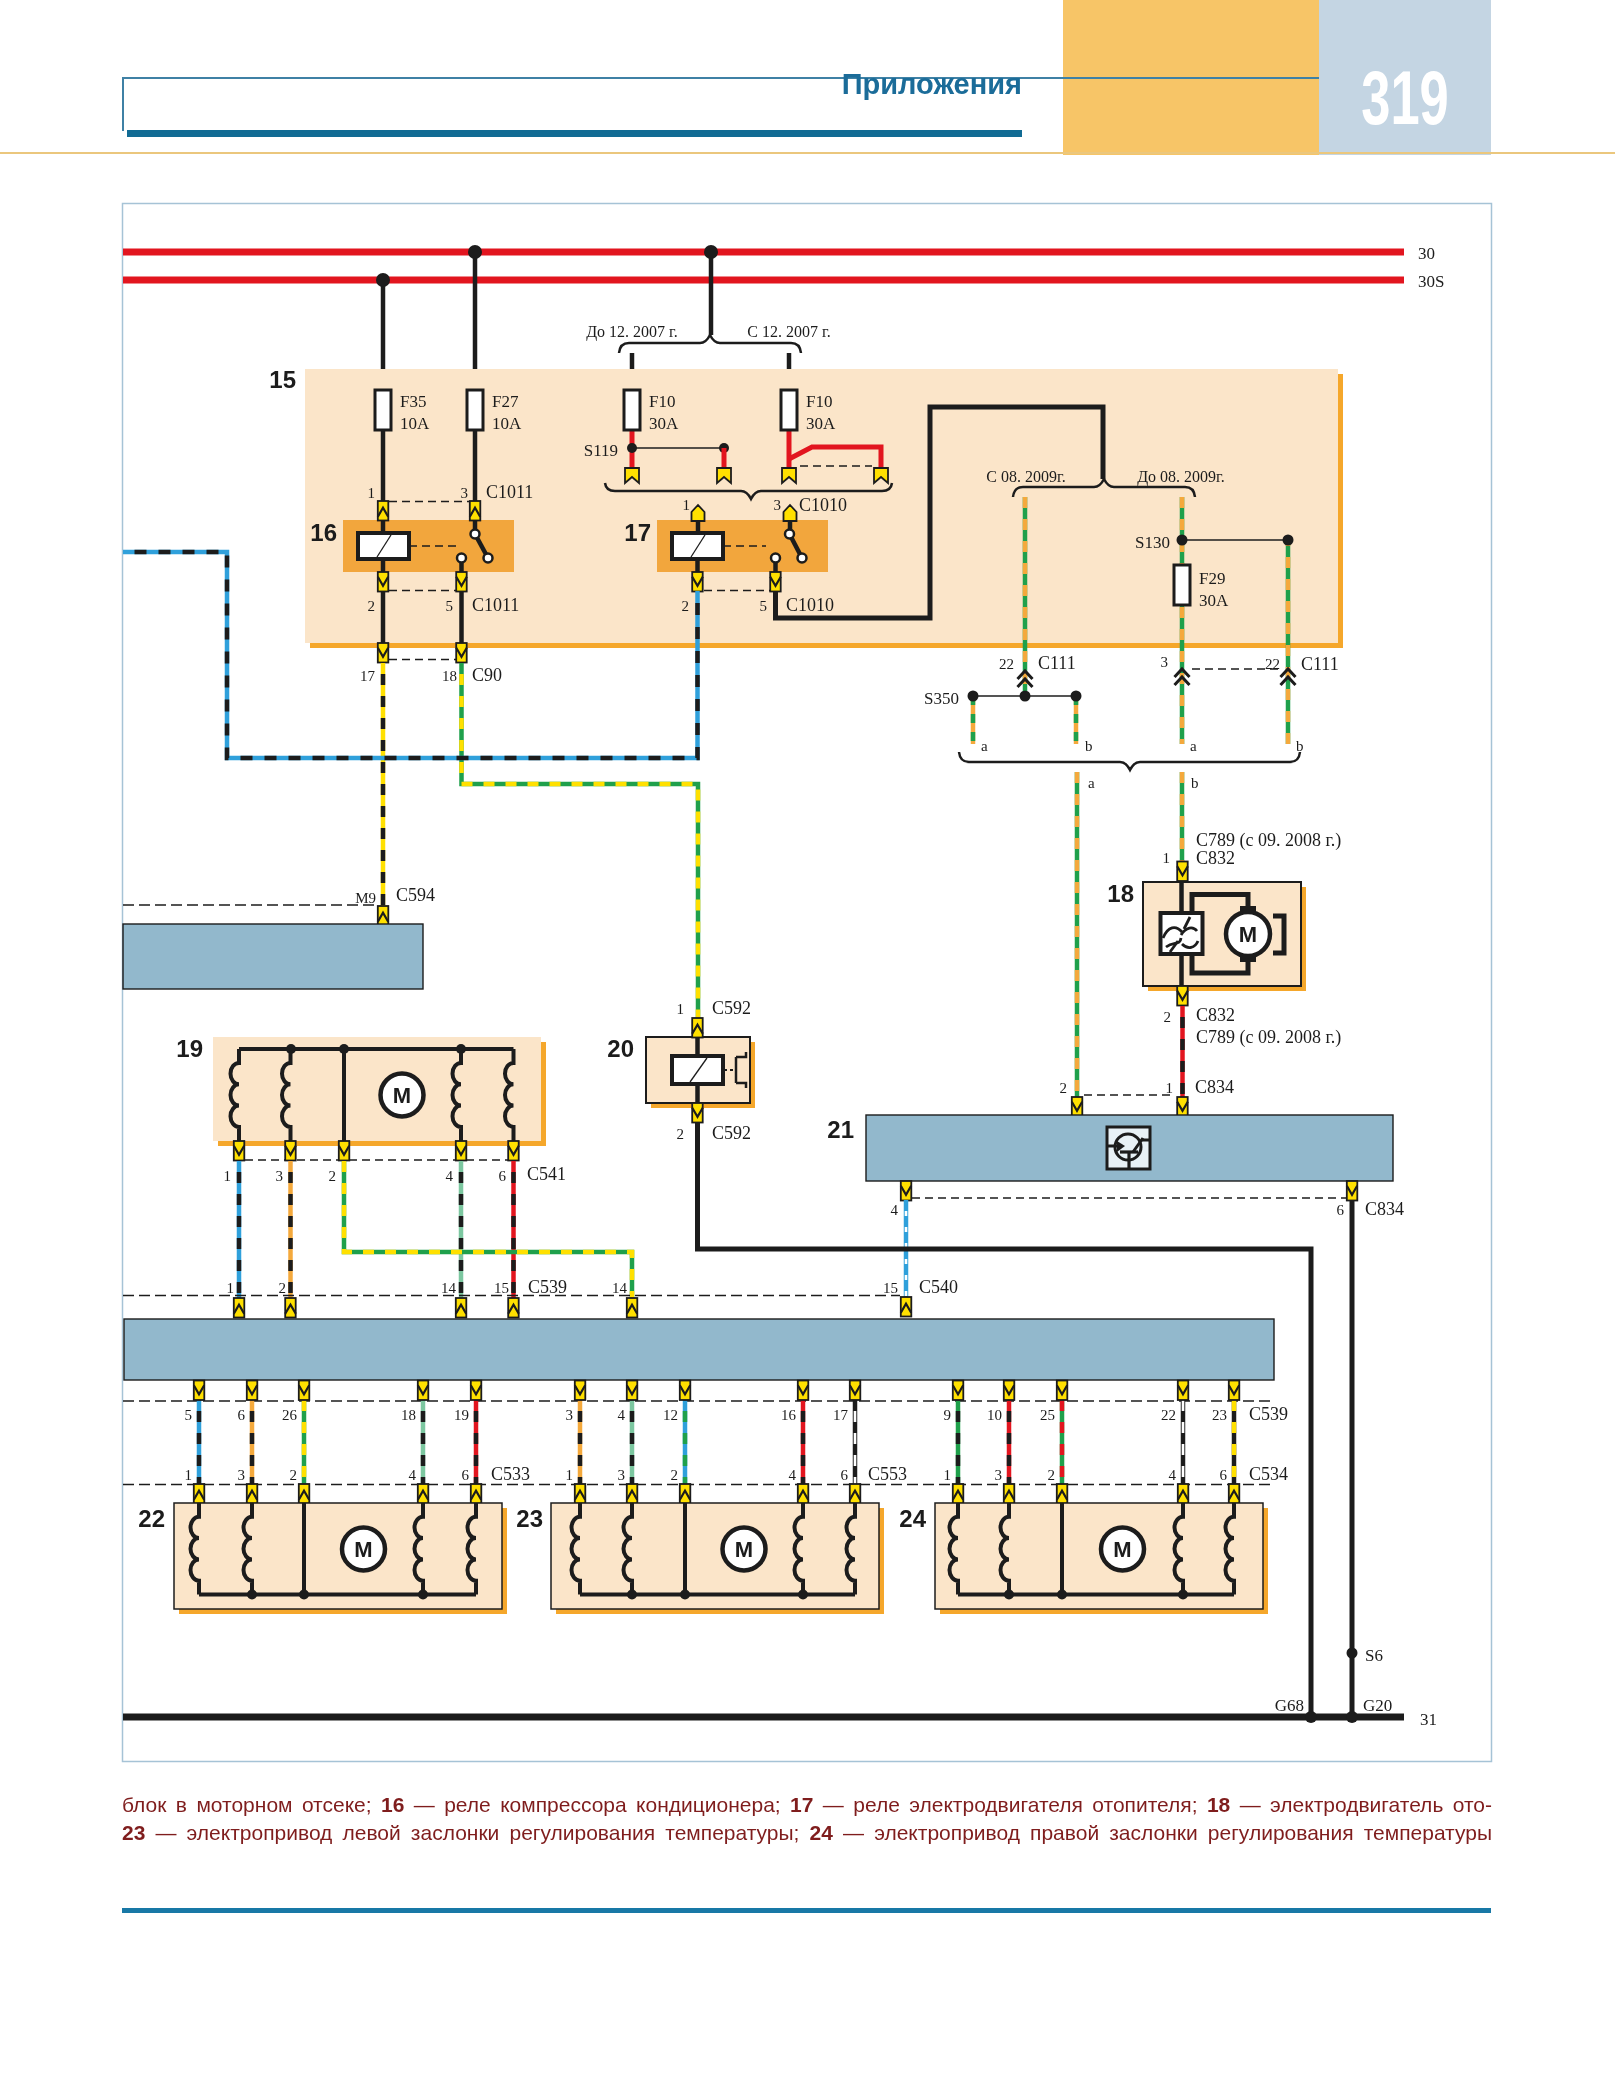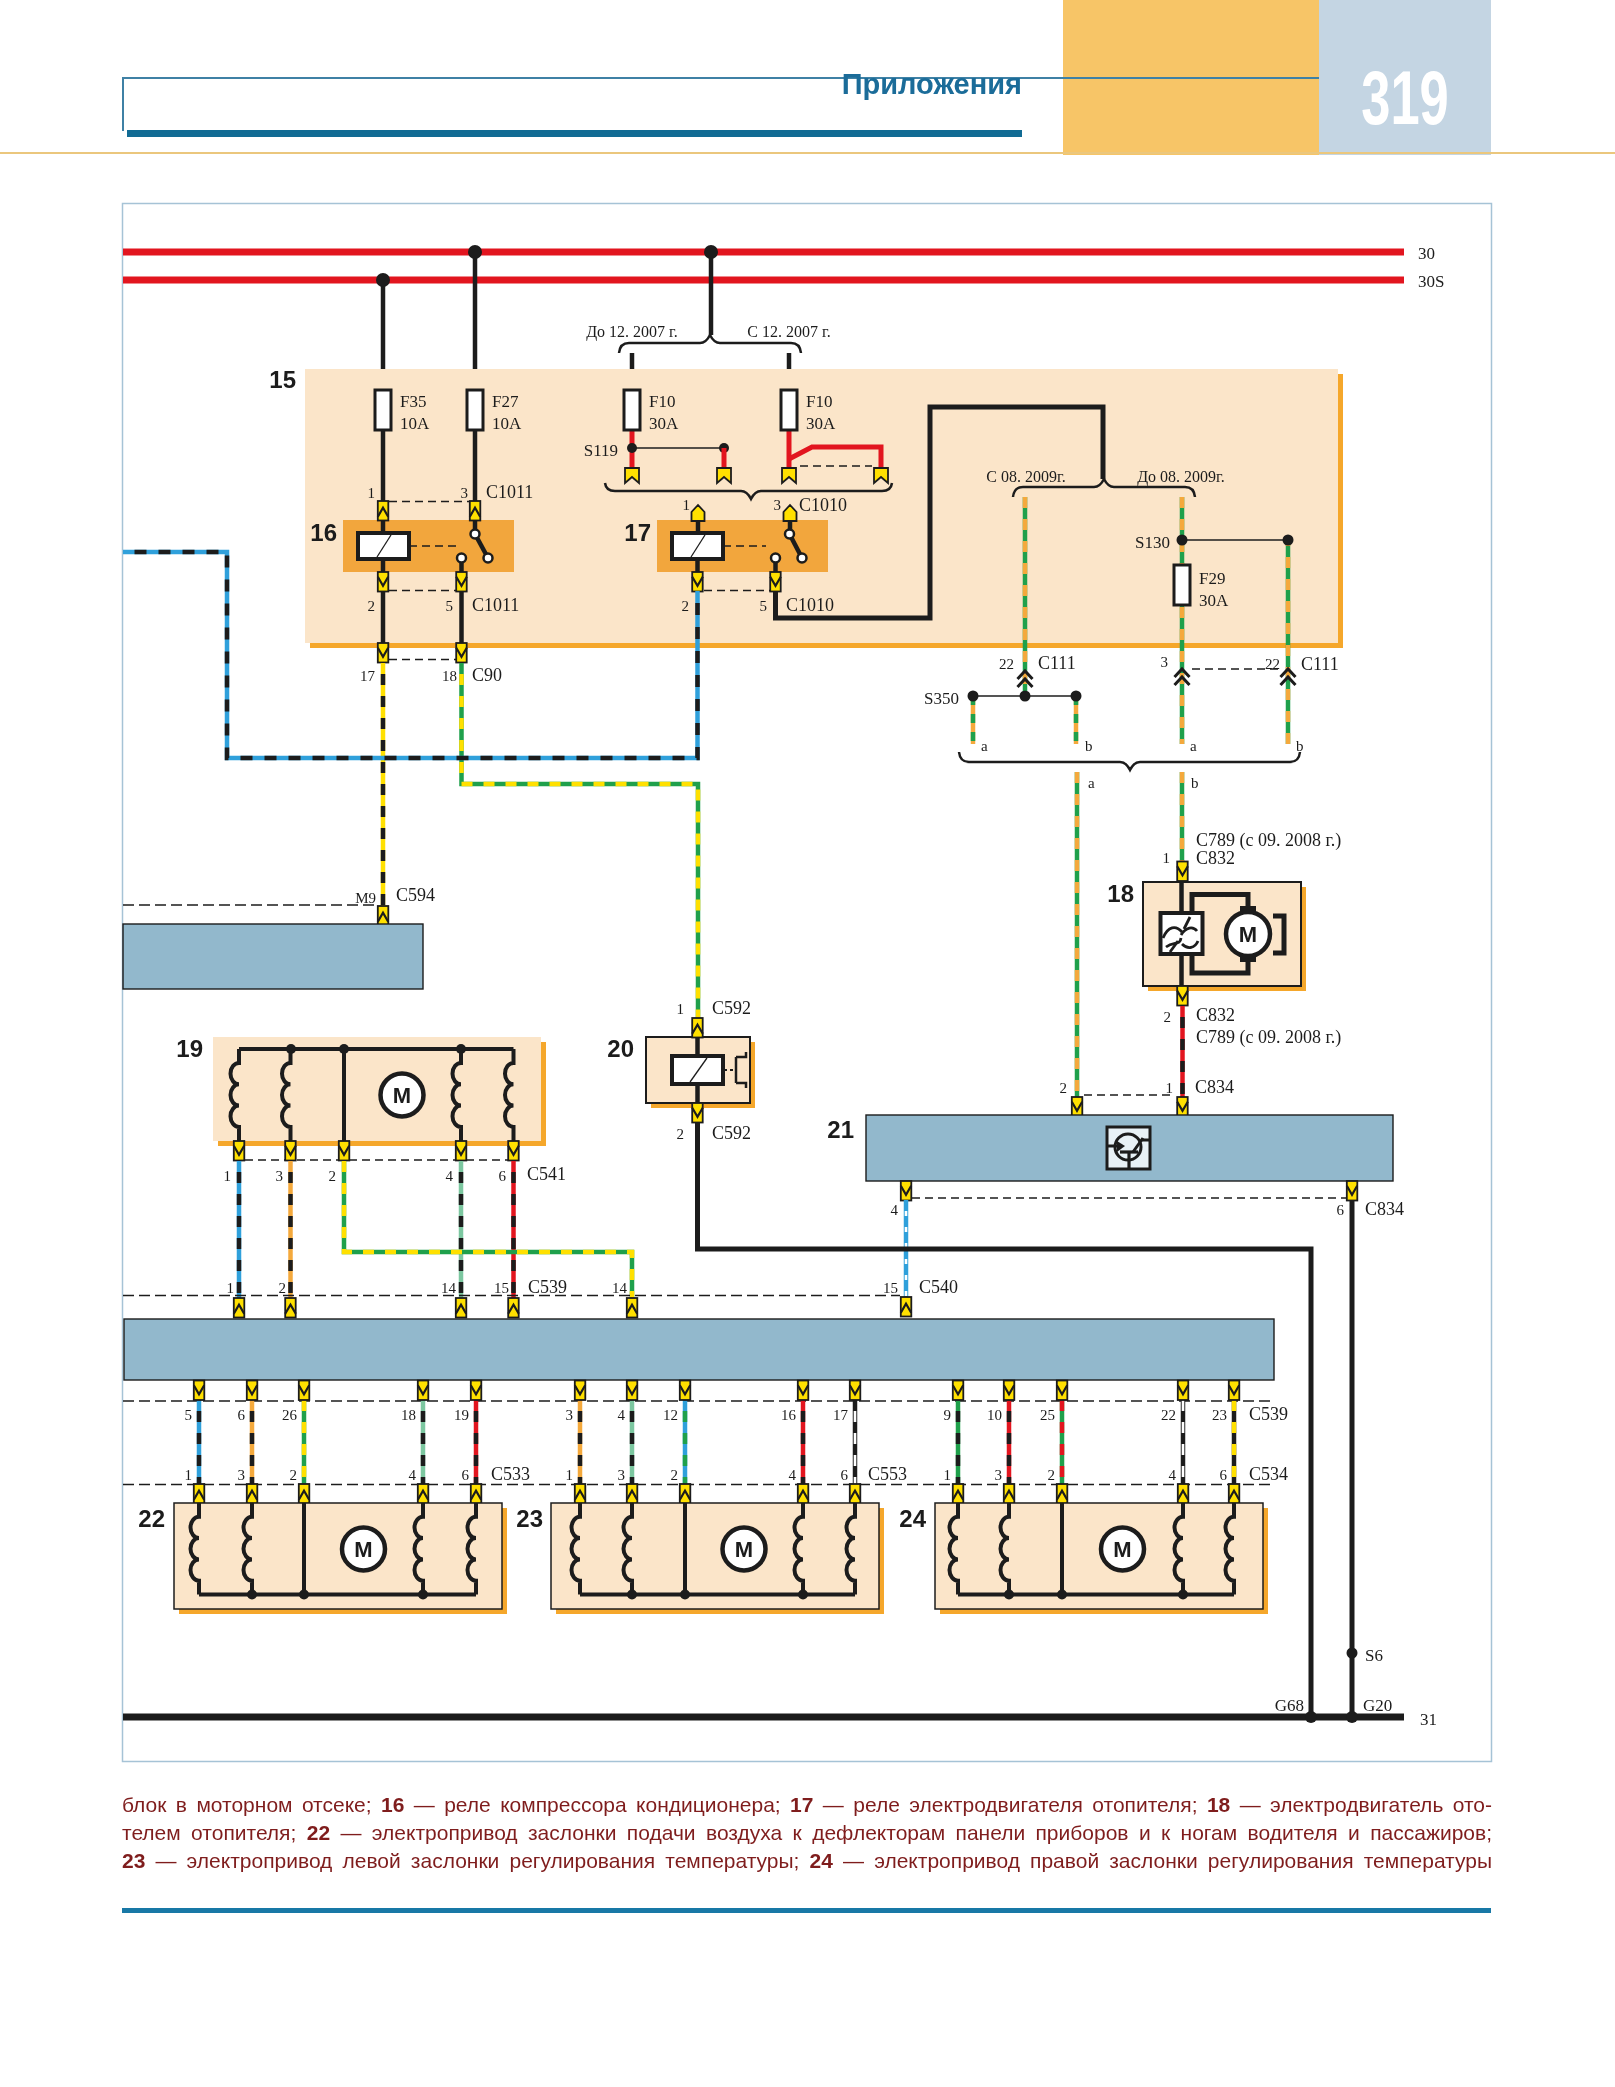--- a/index.html
+++ b/index.html
@@ -524,16 +524,15 @@
 <text x="1122.5" y="1557" class="mlab" text-anchor="middle">M</text>
 <line x1="123" y1="1717" x2="1404" y2="1717" stroke="#1c1c1c" stroke-width="7"></line>
 <circle cx="1311" cy="1717" r="6" fill="#1c1c1c"></circle>
 <circle cx="1352" cy="1717" r="6" fill="#1c1c1c"></circle>
 <text x="1304" y="1711" class="t17" text-anchor="end">G68</text>
 <text x="1363" y="1711" class="t17">G20</text>
 <text x="1420" y="1725" class="t17">31</text>
 </svg>
 <div class="caption">
     <div class="cl just">блок в моторном отсеке; <b>16</b> — реле компрессора кондиционера; <b>17</b> — реле электродвигателя отопителя; <b>18</b> — электродвигатель ото-</div>
-    <div class="cl just">телем отопителя; <b>22</b> — электропривод заслонки подачи воздуха к дефлекторам панели приборов и к ногам водителя и пассажиров;</div>
     <div class="cl just"><b>23</b> — электропривод левой заслонки регулирования температуры; <b>24</b> — электропривод правой заслонки регулирования температуры</div>
   </div>
 <div class="cap-rule"></div>
 
 </body></html>

